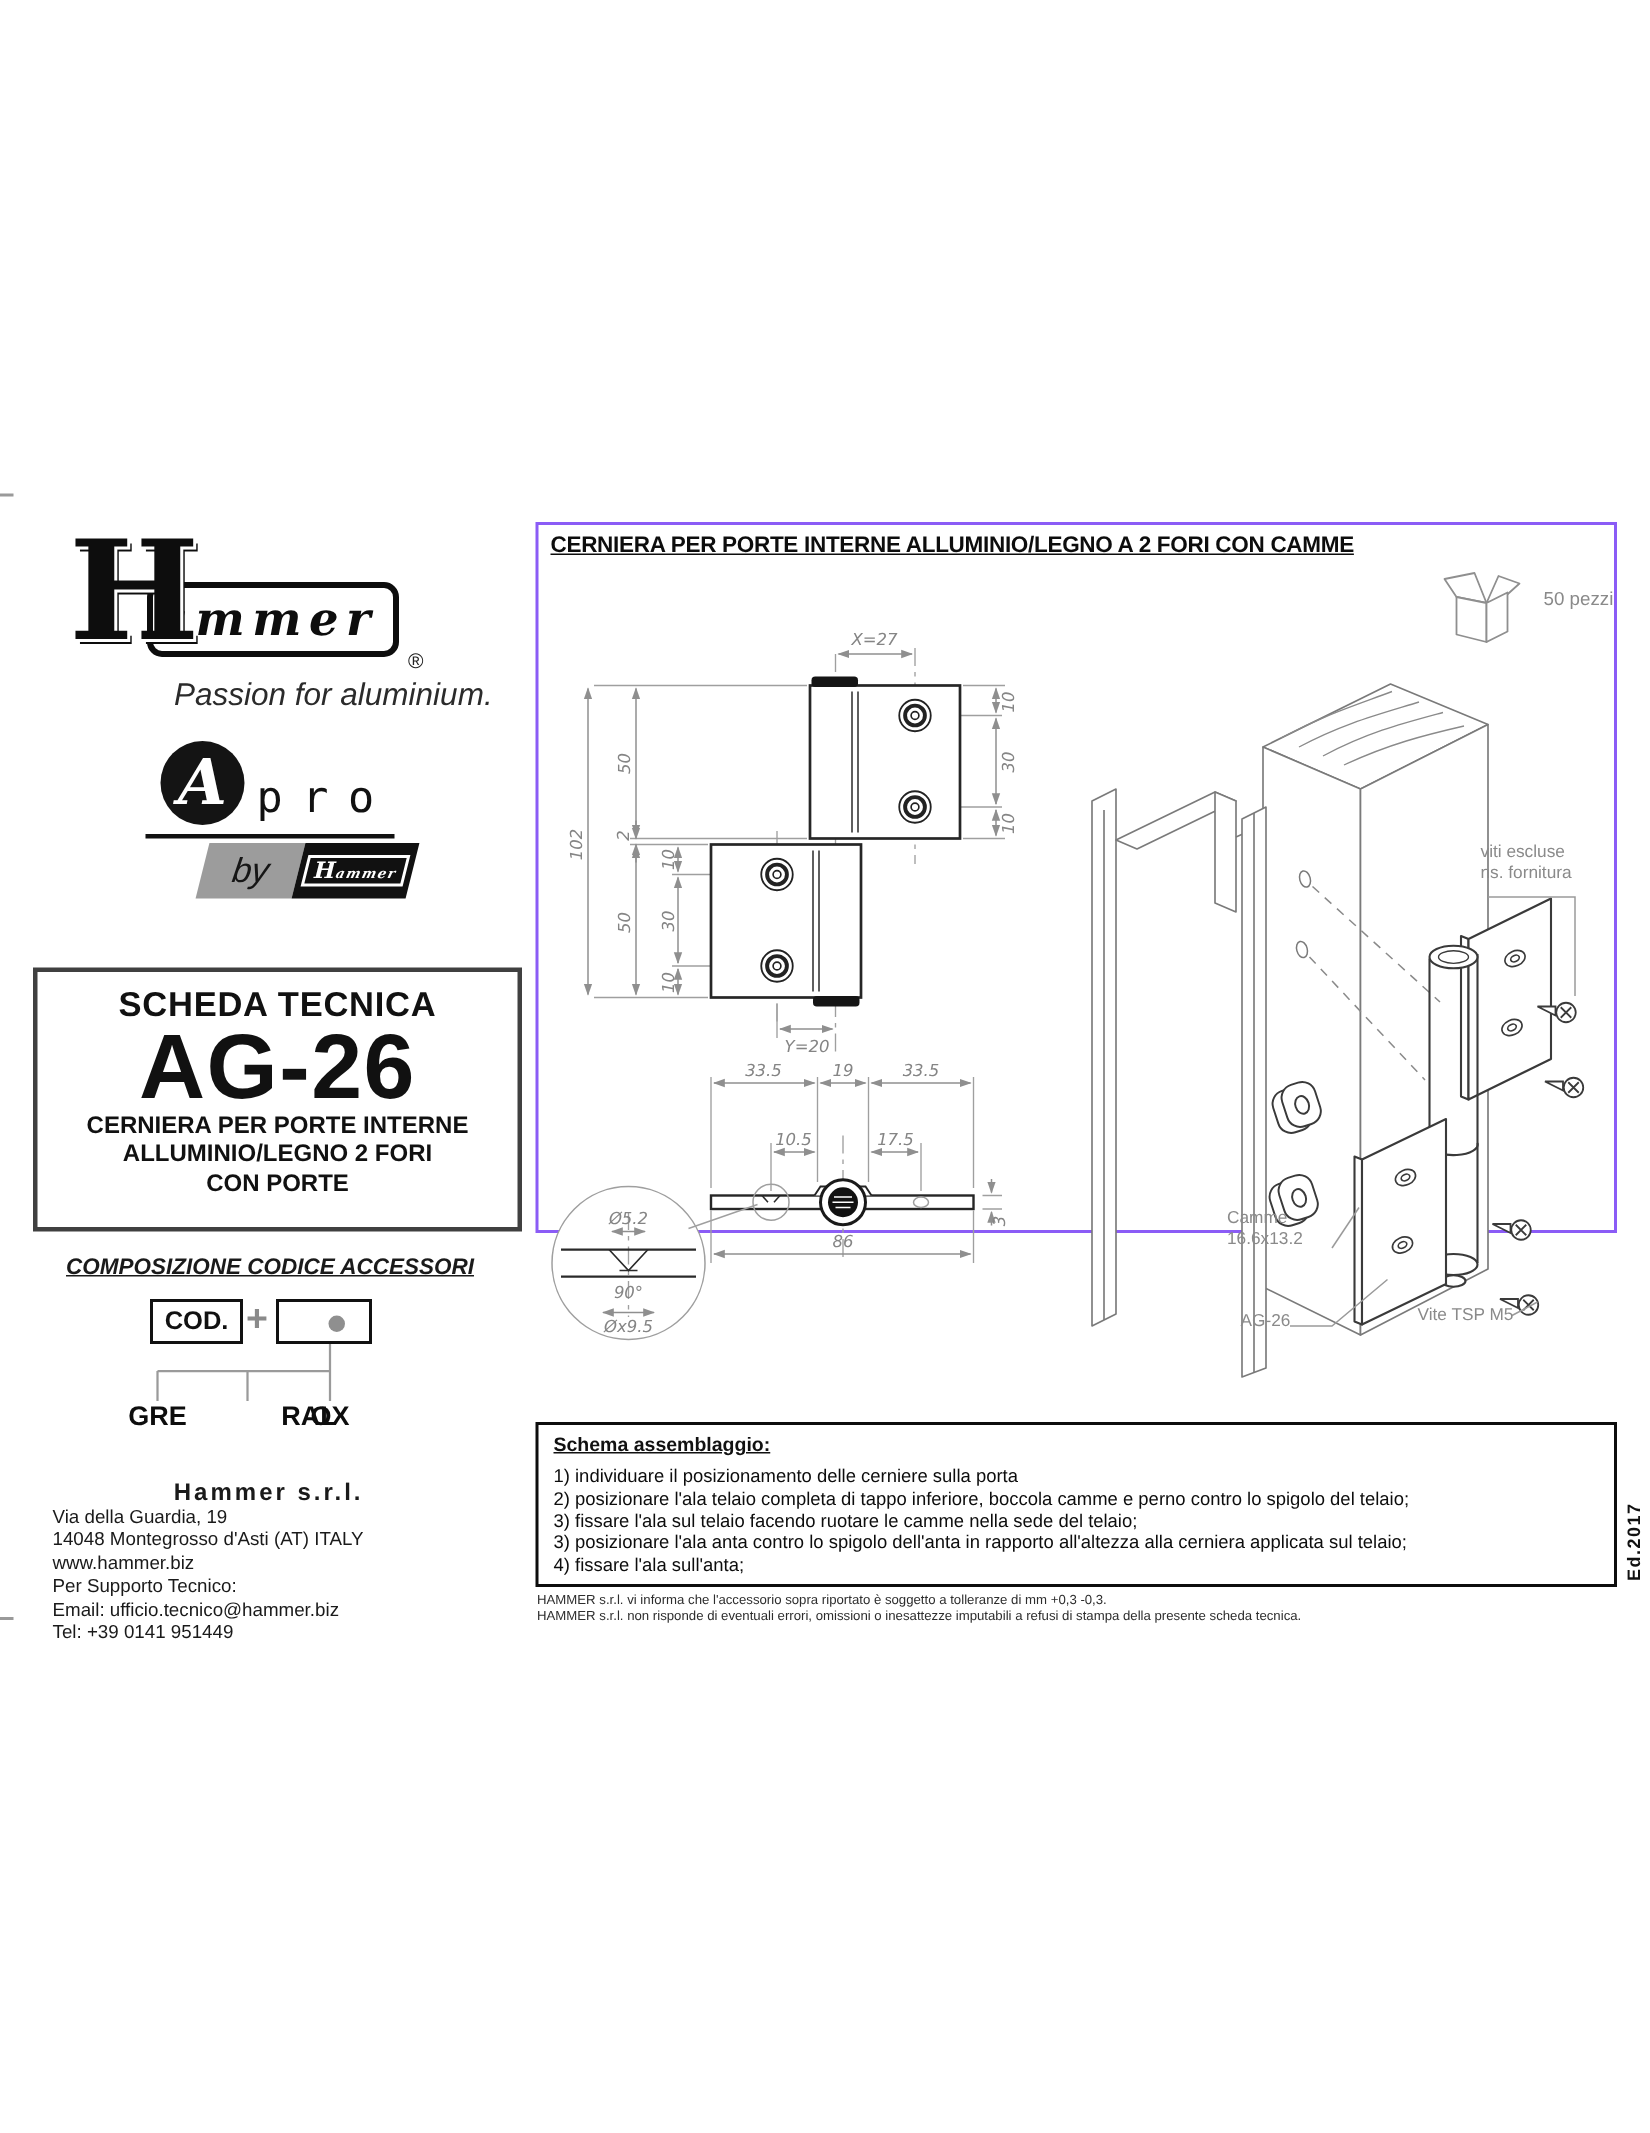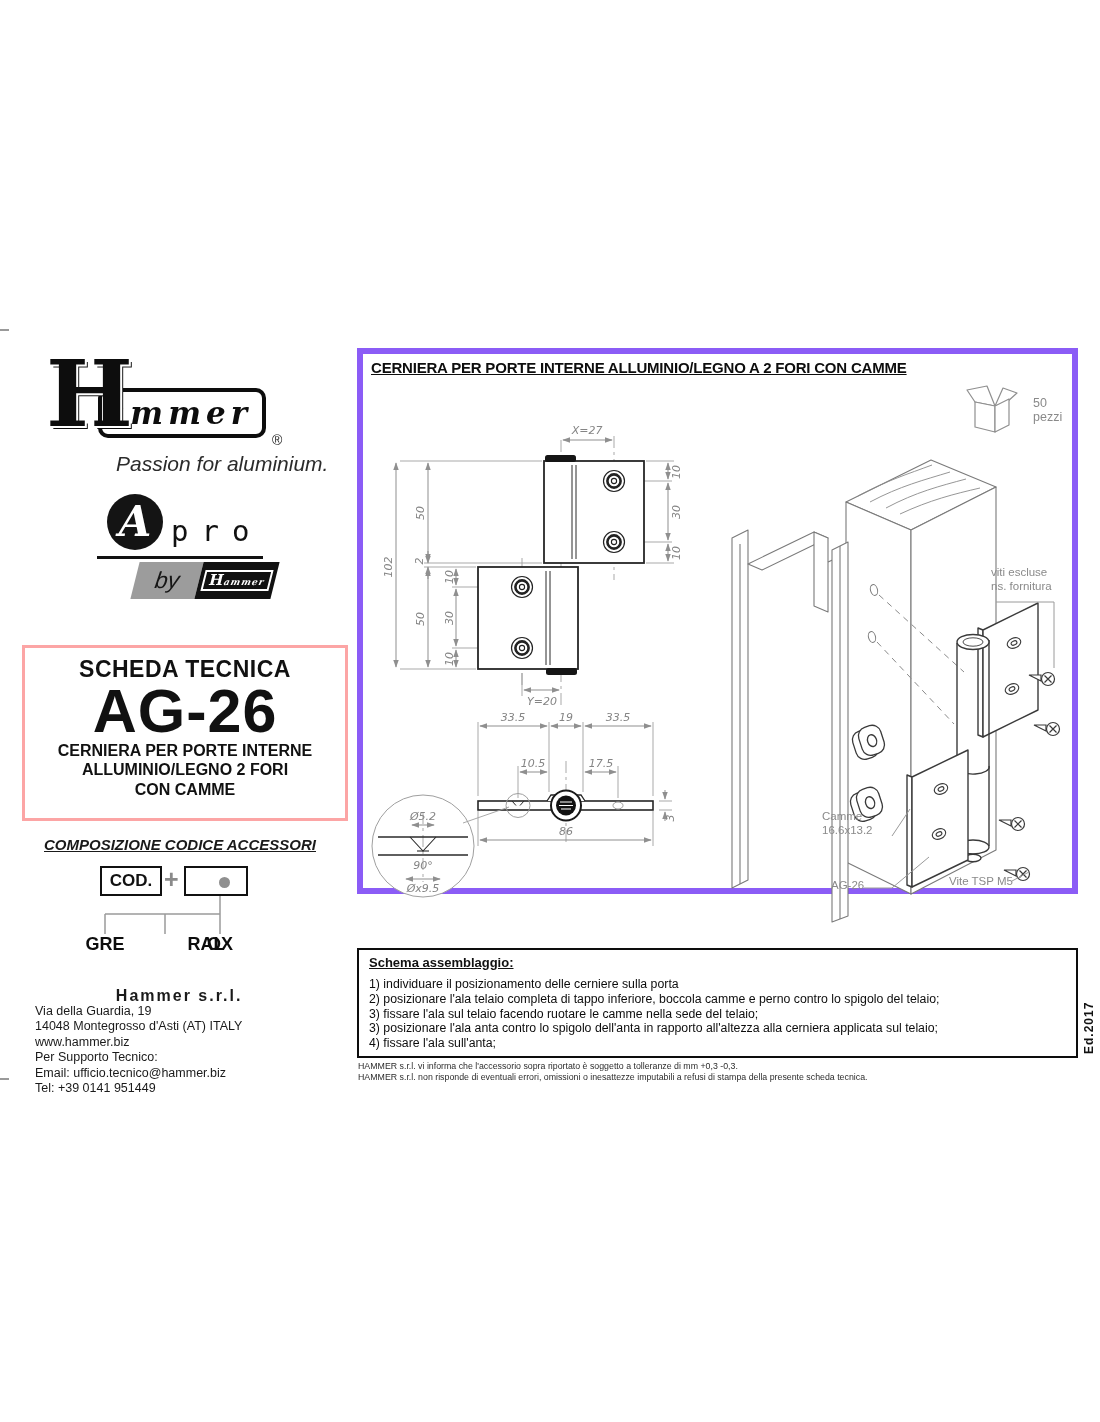--- a/index.html
+++ b/index.html
@@ -24,39 +24,39 @@
   .apro-rule{position:absolute;left:2px;top:68px;width:166px;height:3px;background:#111;}
   .apro-by{position:absolute;left:40px;top:74px;width:64px;height:37px;background:#9c9c9c;
            transform:skewX(-14deg);display:flex;align-items:center;justify-content:center;}
   .apro-by span{font-style:italic;font-size:23px;color:#161616;transform:skewX(6deg);}
   .apro-byh{position:absolute;left:104px;top:74px;width:76px;height:37px;background:#111;
             transform:skewX(-14deg);display:flex;align-items:center;justify-content:center;}
   .apro-byh-inner{border:2px solid #fff;padding:1px 4px;display:flex;align-items:baseline;gap:1px;}
   .apro-byh-inner .bh{font-family:"DejaVu Serif",serif;font-weight:bold;font-size:15px;color:#fff;line-height:1;}
   .apro-byh-inner .bam{font-family:"DejaVu Serif",serif;font-weight:bold;font-style:italic;font-size:9px;
             letter-spacing:1px;color:#fff;}
-  .sheet-box{position:absolute;left:22px;top:645px;width:326px;height:176px;border:3px solid #fca5a5;
+  .sheet-box{position:absolute;left:22px;top:645px;width:326px;height:176px;border:3px solid #404040;
              box-sizing:border-box;text-align:center;background:#fff;}
   .sheet-label{font-size:23px;font-weight:bold;margin-top:8px;letter-spacing:0.5px;}
   .sheet-code{font-size:61px;font-weight:bold;line-height:0.95;letter-spacing:1px;}
   .sheet-desc{font-size:16px;font-weight:bold;line-height:1.22;}
   .comp-title{position:absolute;left:30px;top:836px;width:300px;text-align:center;font-style:italic;
               font-weight:bold;font-size:15px;text-decoration:underline;color:#1a1a1a;}
   .cod-box{position:absolute;left:40px;top:4px;width:62px;height:30px;border:2.5px solid #111;
            box-sizing:border-box;display:flex;align-items:center;justify-content:center;
            font-weight:bold;font-size:17px;background:#fff;}
   .plus{position:absolute;left:104px;top:3px;font-size:25px;font-weight:bold;color:#8a8a8a;}
   .dot-box{position:absolute;left:124px;top:4px;width:64px;height:30px;border:2.5px solid #111;
            box-sizing:border-box;background:#fff;}
   .dot{position:absolute;left:33px;top:9px;width:11px;height:11px;border-radius:50%;background:#8f8f8f;}
   .opt{position:absolute;top:72px;font-weight:bold;font-size:18px;width:52px;text-align:center;color:#0d0d0d;}
   .addr{position:absolute;left:35px;top:988px;font-size:12.5px;line-height:15.5px;color:#1a1a1a;}
   .addr .nm{font-weight:bold;font-size:16px;letter-spacing:2px;text-align:right;}
   
-  .panel{position:absolute;left:357px;top:348px;width:721px;height:546px;border:6px solid #8b5cf6;
+  .panel{position:absolute;left:357px;top:348px;width:721px;height:474px;border:2px solid #8b5cf6;
          box-sizing:border-box;background:#fff;}
   .panel-title{position:absolute;left:8px;top:5px;font-size:15px;font-weight:bold;letter-spacing:-0.2px;
                text-decoration:underline;color:#0d0d0d;white-space:nowrap;}
   .qty{position:absolute;left:658px;top:42px;font-size:12.5px;color:#8a8a8a;margin-left:12px;}
   .iso-label{position:absolute;font-size:11.5px;line-height:14px;color:#8a8a8a;white-space:nowrap;}
   
   .schema{position:absolute;left:357px;top:948px;width:721px;height:110px;border:2px solid #0d0d0d;
           box-sizing:border-box;background:#fff;}
   .schema-title{position:absolute;left:10px;top:5px;font-size:13px;font-weight:bold;text-decoration:underline;}
   .steps{position:absolute;left:10px;top:27px;font-size:12.3px;line-height:14.8px;color:#0d0d0d;}
@@ -103,21 +103,21 @@
         <span class="bam">ammer</span>
       </div>
     </div>
   </div>
 
   <div class="sheet-box">
     <div class="sheet-label">SCHEDA TECNICA</div>
     <div class="sheet-code">AG-26</div>
     <div class="sheet-desc">CERNIERA PER PORTE INTERNE</div>
     <div class="sheet-desc">ALLUMINIO/LEGNO 2 FORI</div>
-    <div class="sheet-desc">CON CAMME</div>
+    <div class="sheet-desc">CON PORTE</div>
   </div>
 
   <div class="comp-title">COMPOSIZIONE CODICE ACCESSORI</div>
   <div class="abs" style="left:60px;top:862px;width:240px;height:100px;">
     <div class="cod-box">COD.</div>
     <div class="plus">+</div>
     <div class="dot-box">
       <div class="dot"></div>
     </div>
     <svg class="abs" style="left:0;top:34px;" width="240" height="40" viewBox="0 0 240 40">

